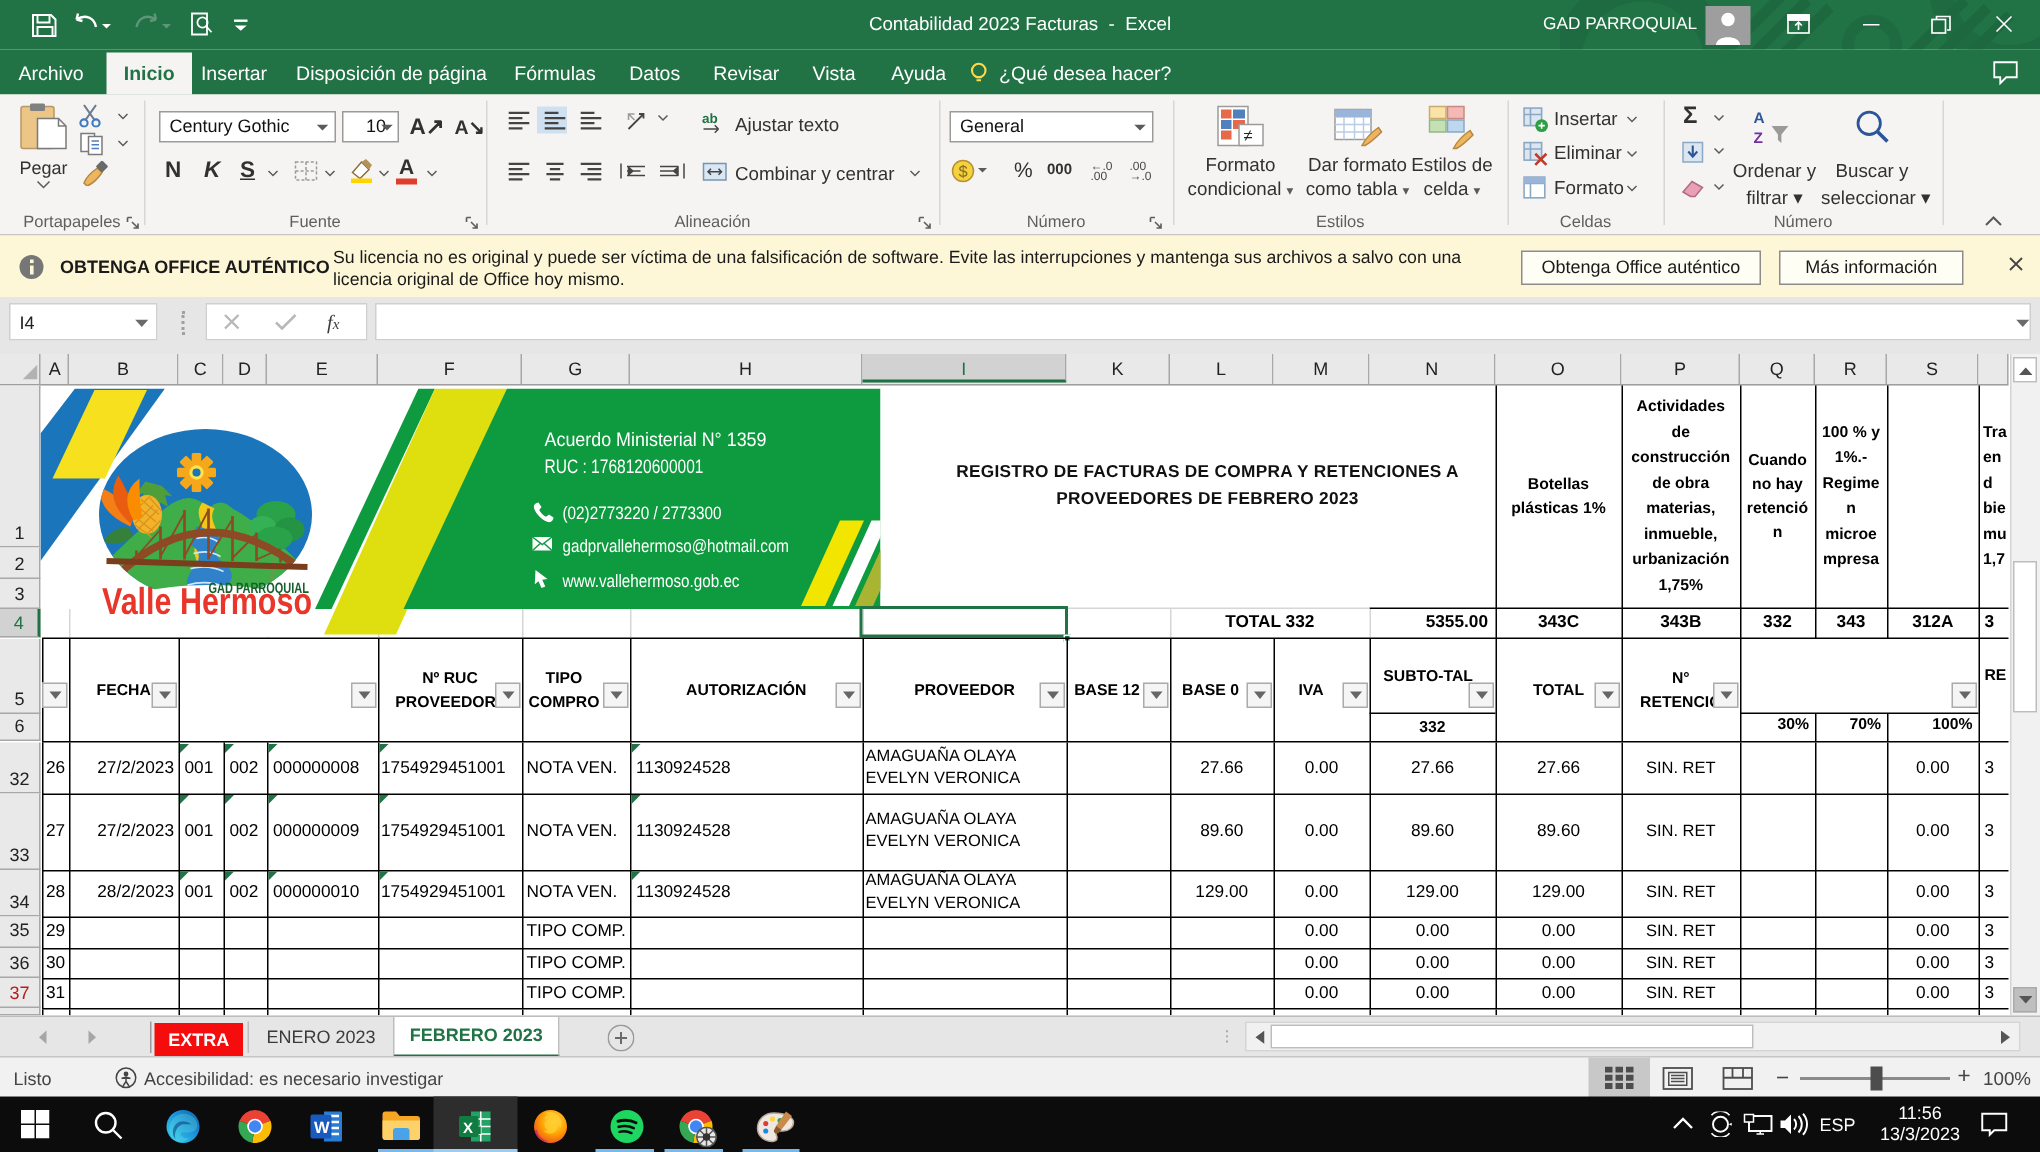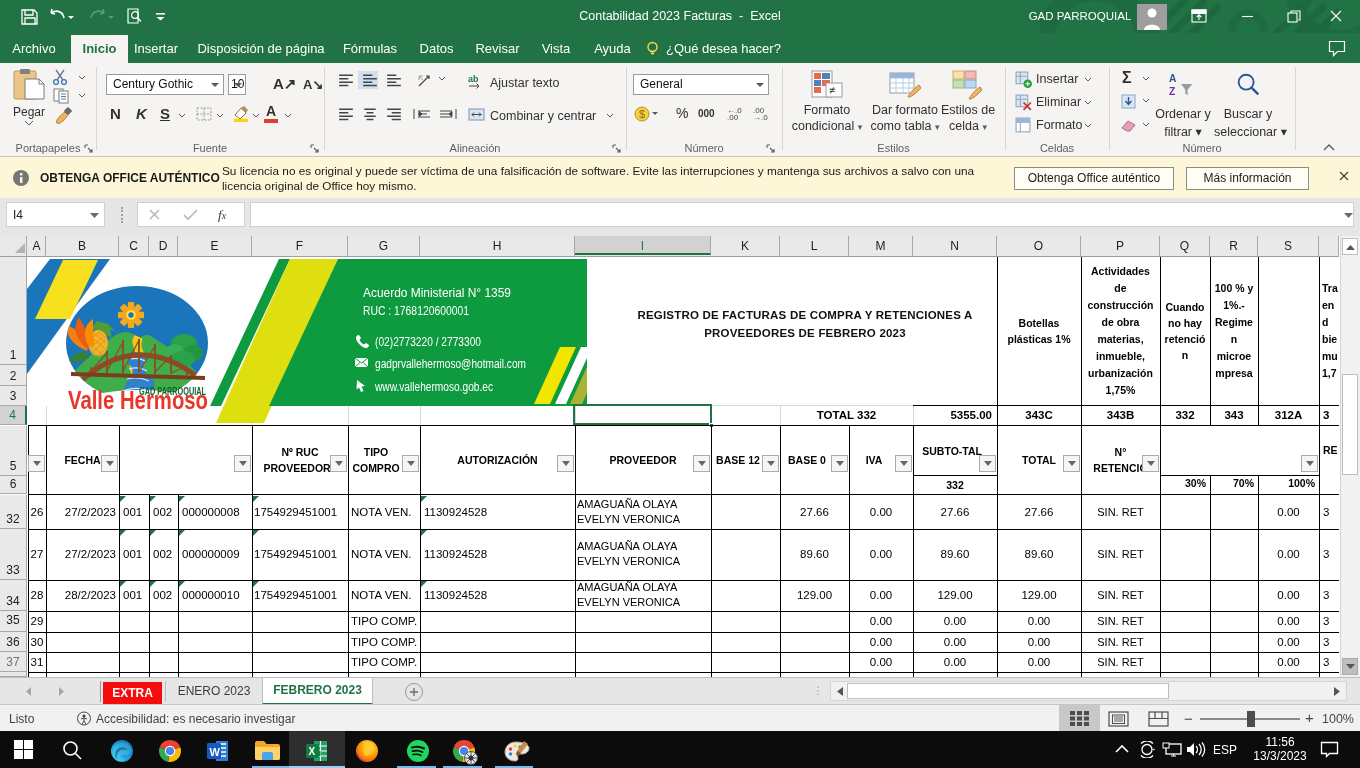--- a/index.html
+++ b/index.html
@@ -139,21 +139,21 @@
     </svg>
 <svg class="a" style="left:78px;top:12px" width="8" height="5">
       <path d="M1 1l3 3 3-3" stroke="#5a5a5a" fill="none"></path>
     </svg>
 <svg class="a" style="left:78px;top:30px" width="8" height="5">
       <path d="M1 1l3 3 3-3" stroke="#5a5a5a" fill="none"></path>
     </svg>
 <div class="a" style="left:106px;top:11px;width:118px;height:21px;background:#fff;border:1px solid #9a9a9a;font-size:12px;line-height:19px;padding-left:6px;color:#111">Century Gothic<svg class="a" style="right:4px;top:8px" width="8" height="5">
         <path d="M0 0l4 4 4-4" fill="#5a5a5a"></path>
       </svg></div>
-<div class="a" style="left:228px;top:11px;width:18px;height:21px;background:#fff;border:1px solid #9a9a9a;font-size:12px;line-height:19px;padding-left:2px;color:#111">10<svg class="a" style="right:3px;top:8px" width="8" height="5">
+<div class="a" style="left:228px;top:11px;width:38px;height:21px;background:#fff;border:1px solid #9a9a9a;font-size:12px;line-height:19px;padding-left:15px;color:#111">10<svg class="a" style="right:3px;top:8px" width="8" height="5">
         <path d="M0 0l4 4 4-4" fill="#5a5a5a"></path>
       </svg></div>
 <div class="lt b" style="left:273px;top:12px;font-size:15px;color:#323130">A↗</div>
 <div class="lt b" style="left:303px;top:14px;font-size:13px;color:#323130">A↘</div>
 <div class="lt b" style="left:110px;top:42px;font-size:15px;color:#323130">N</div>
 <div class="lt" style="left:136px;top:42px;font-size:15px;font-style:italic;font-weight:bold;color:#323130">K</div>
 <div class="lt b" style="left:160px;top:42px;font-size:15px;text-decoration:underline;color:#323130">S</div>
 <svg class="a" style="left:178px;top:50px" width="8" height="5">
       <path d="M1 1l3 3 3-3" stroke="#5a5a5a" fill="none"></path>
     </svg>
@@ -416,21 +416,21 @@
     </div>
 <div class="rowhdr" style="top:344px;height:31px;background:#e9e9e9;color:#222;border-right:1px solid #a8a8a8;">
       <span style="margin-bottom:2px">34</span>
     </div>
 <div class="rowhdr" style="top:375px;height:21px;background:#e9e9e9;color:#222;border-right:1px solid #a8a8a8;">
       <span style="margin-bottom:4px">35</span>
     </div>
 <div class="rowhdr" style="top:396px;height:20px;background:#e9e9e9;color:#222;border-right:1px solid #a8a8a8;">
       <span style="margin-bottom:2px">36</span>
     </div>
-<div class="rowhdr" style="top:416px;height:20px;background:#e9e9e9;color:#737373;border-right:1px solid #a8a8a8;">
+<div class="rowhdr" style="top:416px;height:20px;background:#e9e9e9;color:#b91c1c;border-right:1px solid #a8a8a8;">
       <span style="margin-bottom:2px">37</span>
     </div>
 <div class="rowhdr" style="top:436px;height:5px;background:#e9e9e9;color:#222;border-right:1px solid #a8a8a8;">
       <span style="margin-bottom:2px"></span>
     </div>
 <div class="a" style="left:28px;top:169px;width:559px;height:1px;background:#d6d6d6"></div>
 <div class="a" style="left:46px;top:170px;width:1px;height:19px;background:#d6d6d6"></div>
 <div class="a" style="left:119px;top:170px;width:1px;height:19px;background:#d6d6d6"></div>
 <div class="a" style="left:149px;top:170px;width:1px;height:19px;background:#d6d6d6"></div>
 <div class="a" style="left:178px;top:170px;width:1px;height:19px;background:#d6d6d6"></div>

